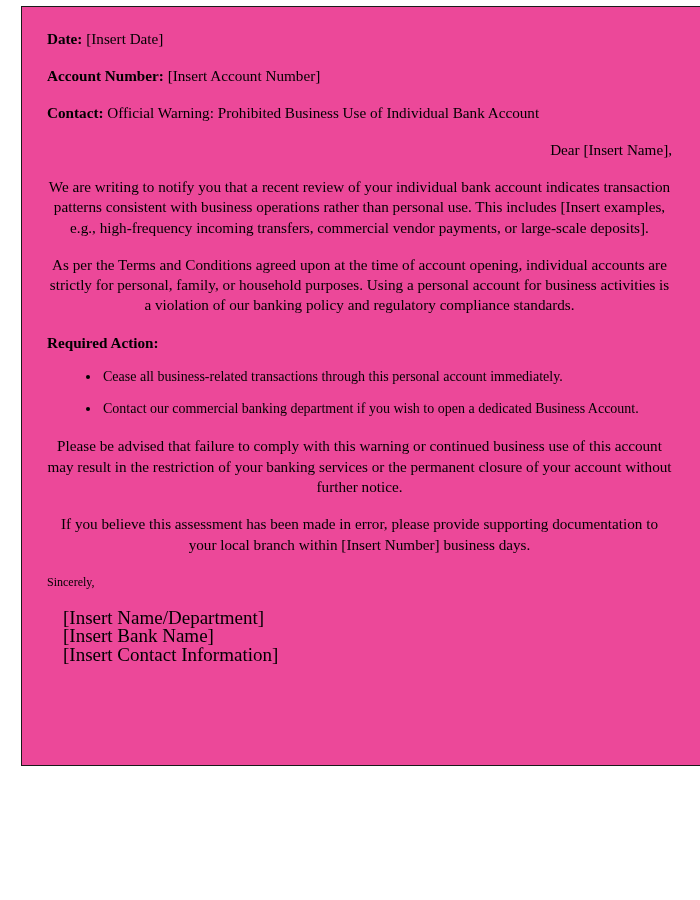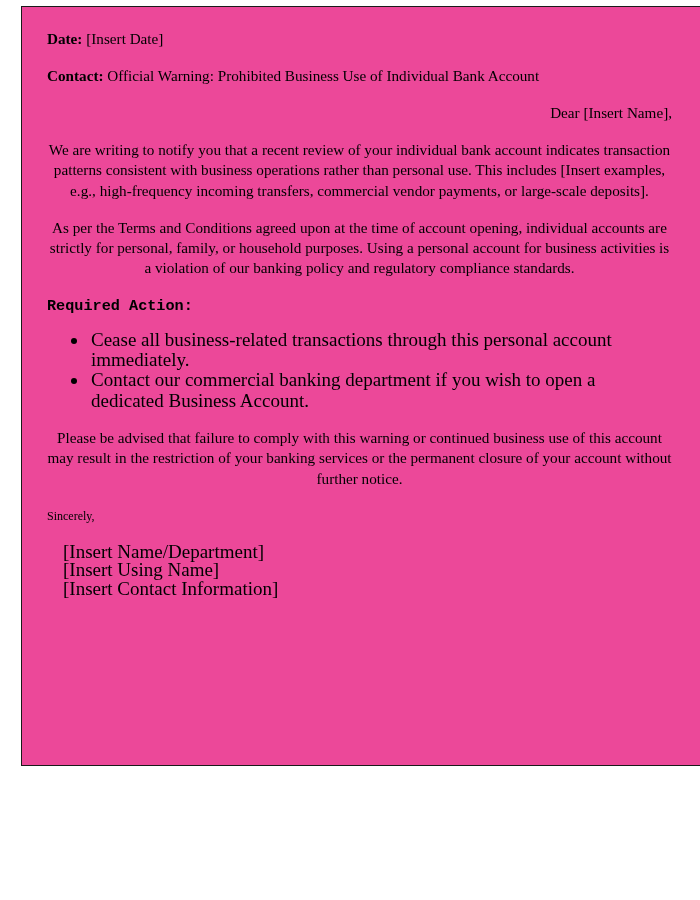--- a/index.html
+++ b/index.html
@@ -52,32 +52,31 @@
     line-height: 20px;
     margin: 0 0 17px 0;
     text-align: right;
   }
 
   .heading {
     font-size: 15.2px;
     line-height: 20px;
     font-weight: bold;
     margin: 0 0 14px 0;
-    font-family: Liberation Mono, monospace;
   }
 
   ul.actions {
     margin: 0 0 17px 0;
     padding-left: 42px;
     list-style-type: disc;
   }
   ul.actions li {
-    font-size: 19px;
+    font-size: 14px;
     line-height: 20.3px;
-    margin: 0;
+    margin: 12px;
     padding-left: 2px;
   }
 
   .closing {
     font-size: 12px;
     line-height: 20px;
     margin: 0 0 17px 0;
   }
 
   .signature {
@@ -94,20 +93,24 @@
 
 <div class="page">
   <div class="letter">
 
     <p class="field">
       <span class="label">Date:</span>
       <span>[Insert Date]</span>
     </p>
 
 
+    <p class="field">
+      <span class="label">Account Number:</span>
+      <span>[Insert Account Number]</span>
+    </p>
 
     <p class="field">
       <span class="label">Contact:</span>
       <span>Official Warning: Prohibited Business Use of Individual Bank Account</span>
     </p>
 
     <p class="salutation">Dear [Insert Name],</p>
 
     <p class="para">We are writing to notify you that a recent review of your individual bank account indicates transaction patterns consistent with business operations rather than personal use. This includes [Insert examples, e.g., high-frequency incoming transfers, commercial vendor payments, or large-scale deposits].</p>
 
@@ -115,23 +118,24 @@
 
     <p class="heading">Required Action:</p>
 
     <ul class="actions">
       <li>Cease all business-related transactions through this personal account immediately.</li>
       <li>Contact our commercial banking department if you wish to open a dedicated Business Account.</li>
     </ul>
 
     <p class="para">Please be advised that failure to comply with this warning or continued business use of this account may result in the restriction of your banking services or the permanent closure of your account without further notice.</p>
 
+    <p class="para">If you believe this assessment has been made in error, please provide supporting documentation to your local branch within [Insert Number] business days.</p>
 
     <p class="closing">Sincerely,</p>
 
     <div class="signature">
       <div>[Insert Name/Department]</div>
-      <div>[Insert Using Name]</div>
+      <div>[Insert Bank Name]</div>
       <div>[Insert Contact Information]</div>
     </div>
 
   </div>
 </div>
 
 </body></html>

